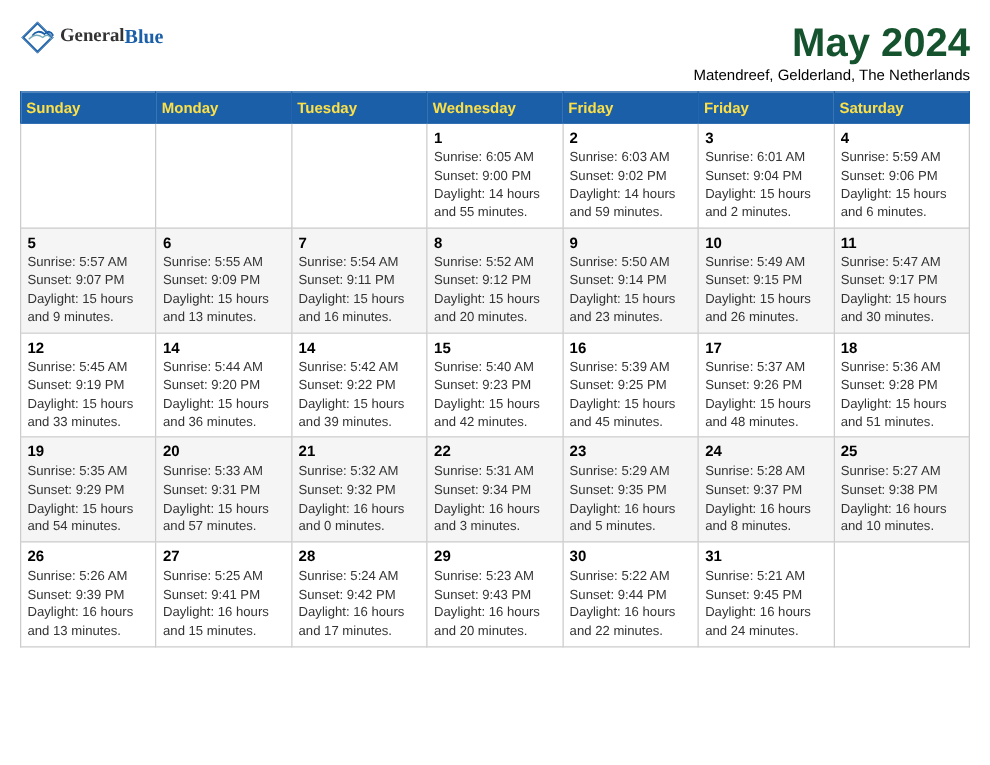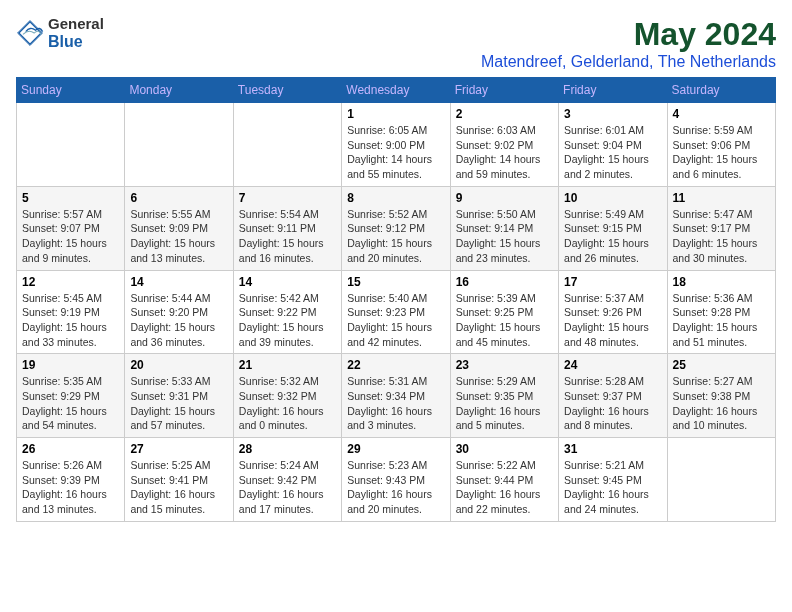--- a/index.html
+++ b/index.html
@@ -16,22 +16,23 @@
       align-items: flex-start;
       margin-bottom: 6px;
     }
     .logo {
       display: flex;
       align-items: center;
       gap: 4px;
     }
     .logo-text {
       display: flex;
-      flex-direction: column;
+      flex-direction: row;
       line-height: 1.1;
+      font-family: Liberation Serif, serif;
     }
     .logo-general {
       font-size: 15px;
       font-weight: bold;
       color: #333;
     }
     .logo-blue {
       font-size: 16px;
       font-weight: bold;
       color: #1a5fa8;
@@ -42,35 +43,35 @@
     }
     .title-area {
       text-align: right;
     }
     .month-year {
       font-size: 32px;
       font-weight: bold;
       color: #14532d;
     }
     .location {
-      font-size: 16px;
-      color: #1d4ed8;
+      font-size: 12px;
+      color: #000000;
       font-weight: normal;
     }
     table {
       width: 100%;
       border-collapse: collapse;
       font-size: 11px;
     }
     thead tr th {
       background: #1a5fa8;
-      color: #c4b5fd;
+      color: #fde047;
       padding: 5px 4px;
       font-size: 12px;
-      font-weight: normal;
+      font-weight: bold;
       border: 1px solid #1a5fa8;
       text-align: left;
     }
     tbody tr td {
       border: 1px solid #ccc;
       vertical-align: top;
       padding: 4px 5px;
       min-height: 70px;
       height: 80px;
       width: calc(100% / 7);

